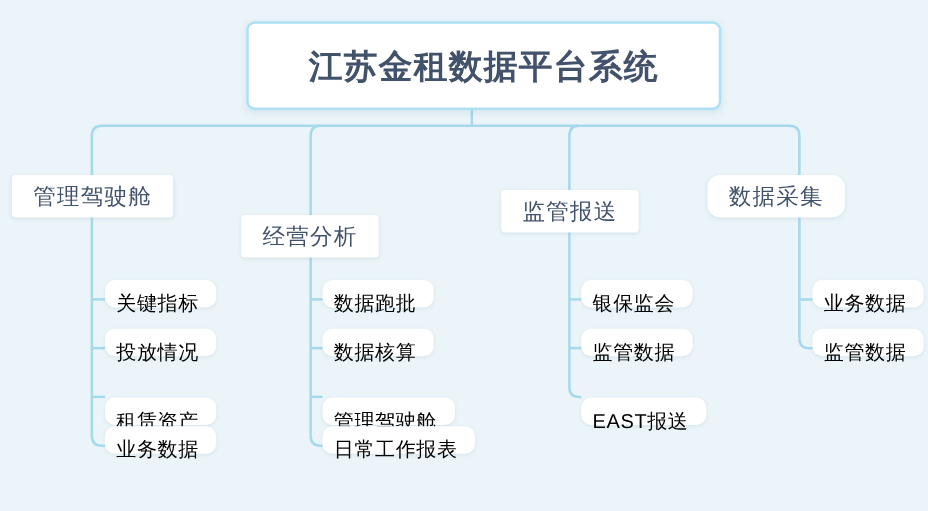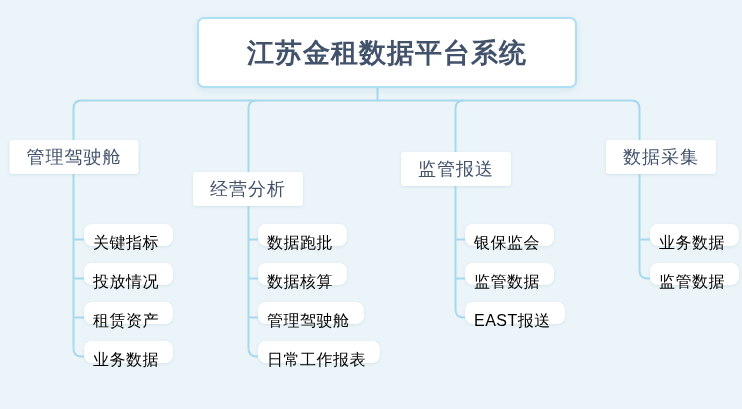--- a/index.html
+++ b/index.html
@@ -32,38 +32,38 @@
     display:flex;align-items:center;justify-content:center;
     padding:0 17px;
     font-size:18px;font-weight:normal;letter-spacing:1px;
     border-radius:3px;
     box-shadow:0 1px 3px rgba(120,165,195,0.20);
     z-index:2;white-space:nowrap;
   }
   .hdr.c0{left:74px;}
   .hdr.c1{left:248px;margin-top:32px;}
   .hdr.c2{left:456px;margin-top:12px;}
-  .hdr.c3{left:661px;}
+  .hdr.c3{left:621px;border-radius:10px;}
 
   .leaf{
     height:22px;
     display:flex;align-items:center;
     padding:16px 14px 0 9px;
     font-size:16px;color:#000000;letter-spacing:0.5px;
     border-radius:8px;
     box-shadow:0 1px 3px rgba(120,165,195,0.18);
     z-index:2;white-space:nowrap;
   }
   .leaf.c0{left:84px;}
   .leaf.c1{left:258px;}
   .leaf.c2{left:465px;}
   .leaf.c3{left:650px;}
   .leaf.r0{top:224px;}
   .leaf.r1{top:263px;}
-  .leaf.r2{top:302px;}
+  .leaf.r2{top:318px;}
   .leaf.r3{top:341px;}
 </style>
 </head>
 <body>
 
 <div class="canvas">
 
   <svg class="wires" width="742" height="409" viewBox="0 0 742 409">
     <g fill="none" stroke="#a6d9ed" stroke-width="2">
 

